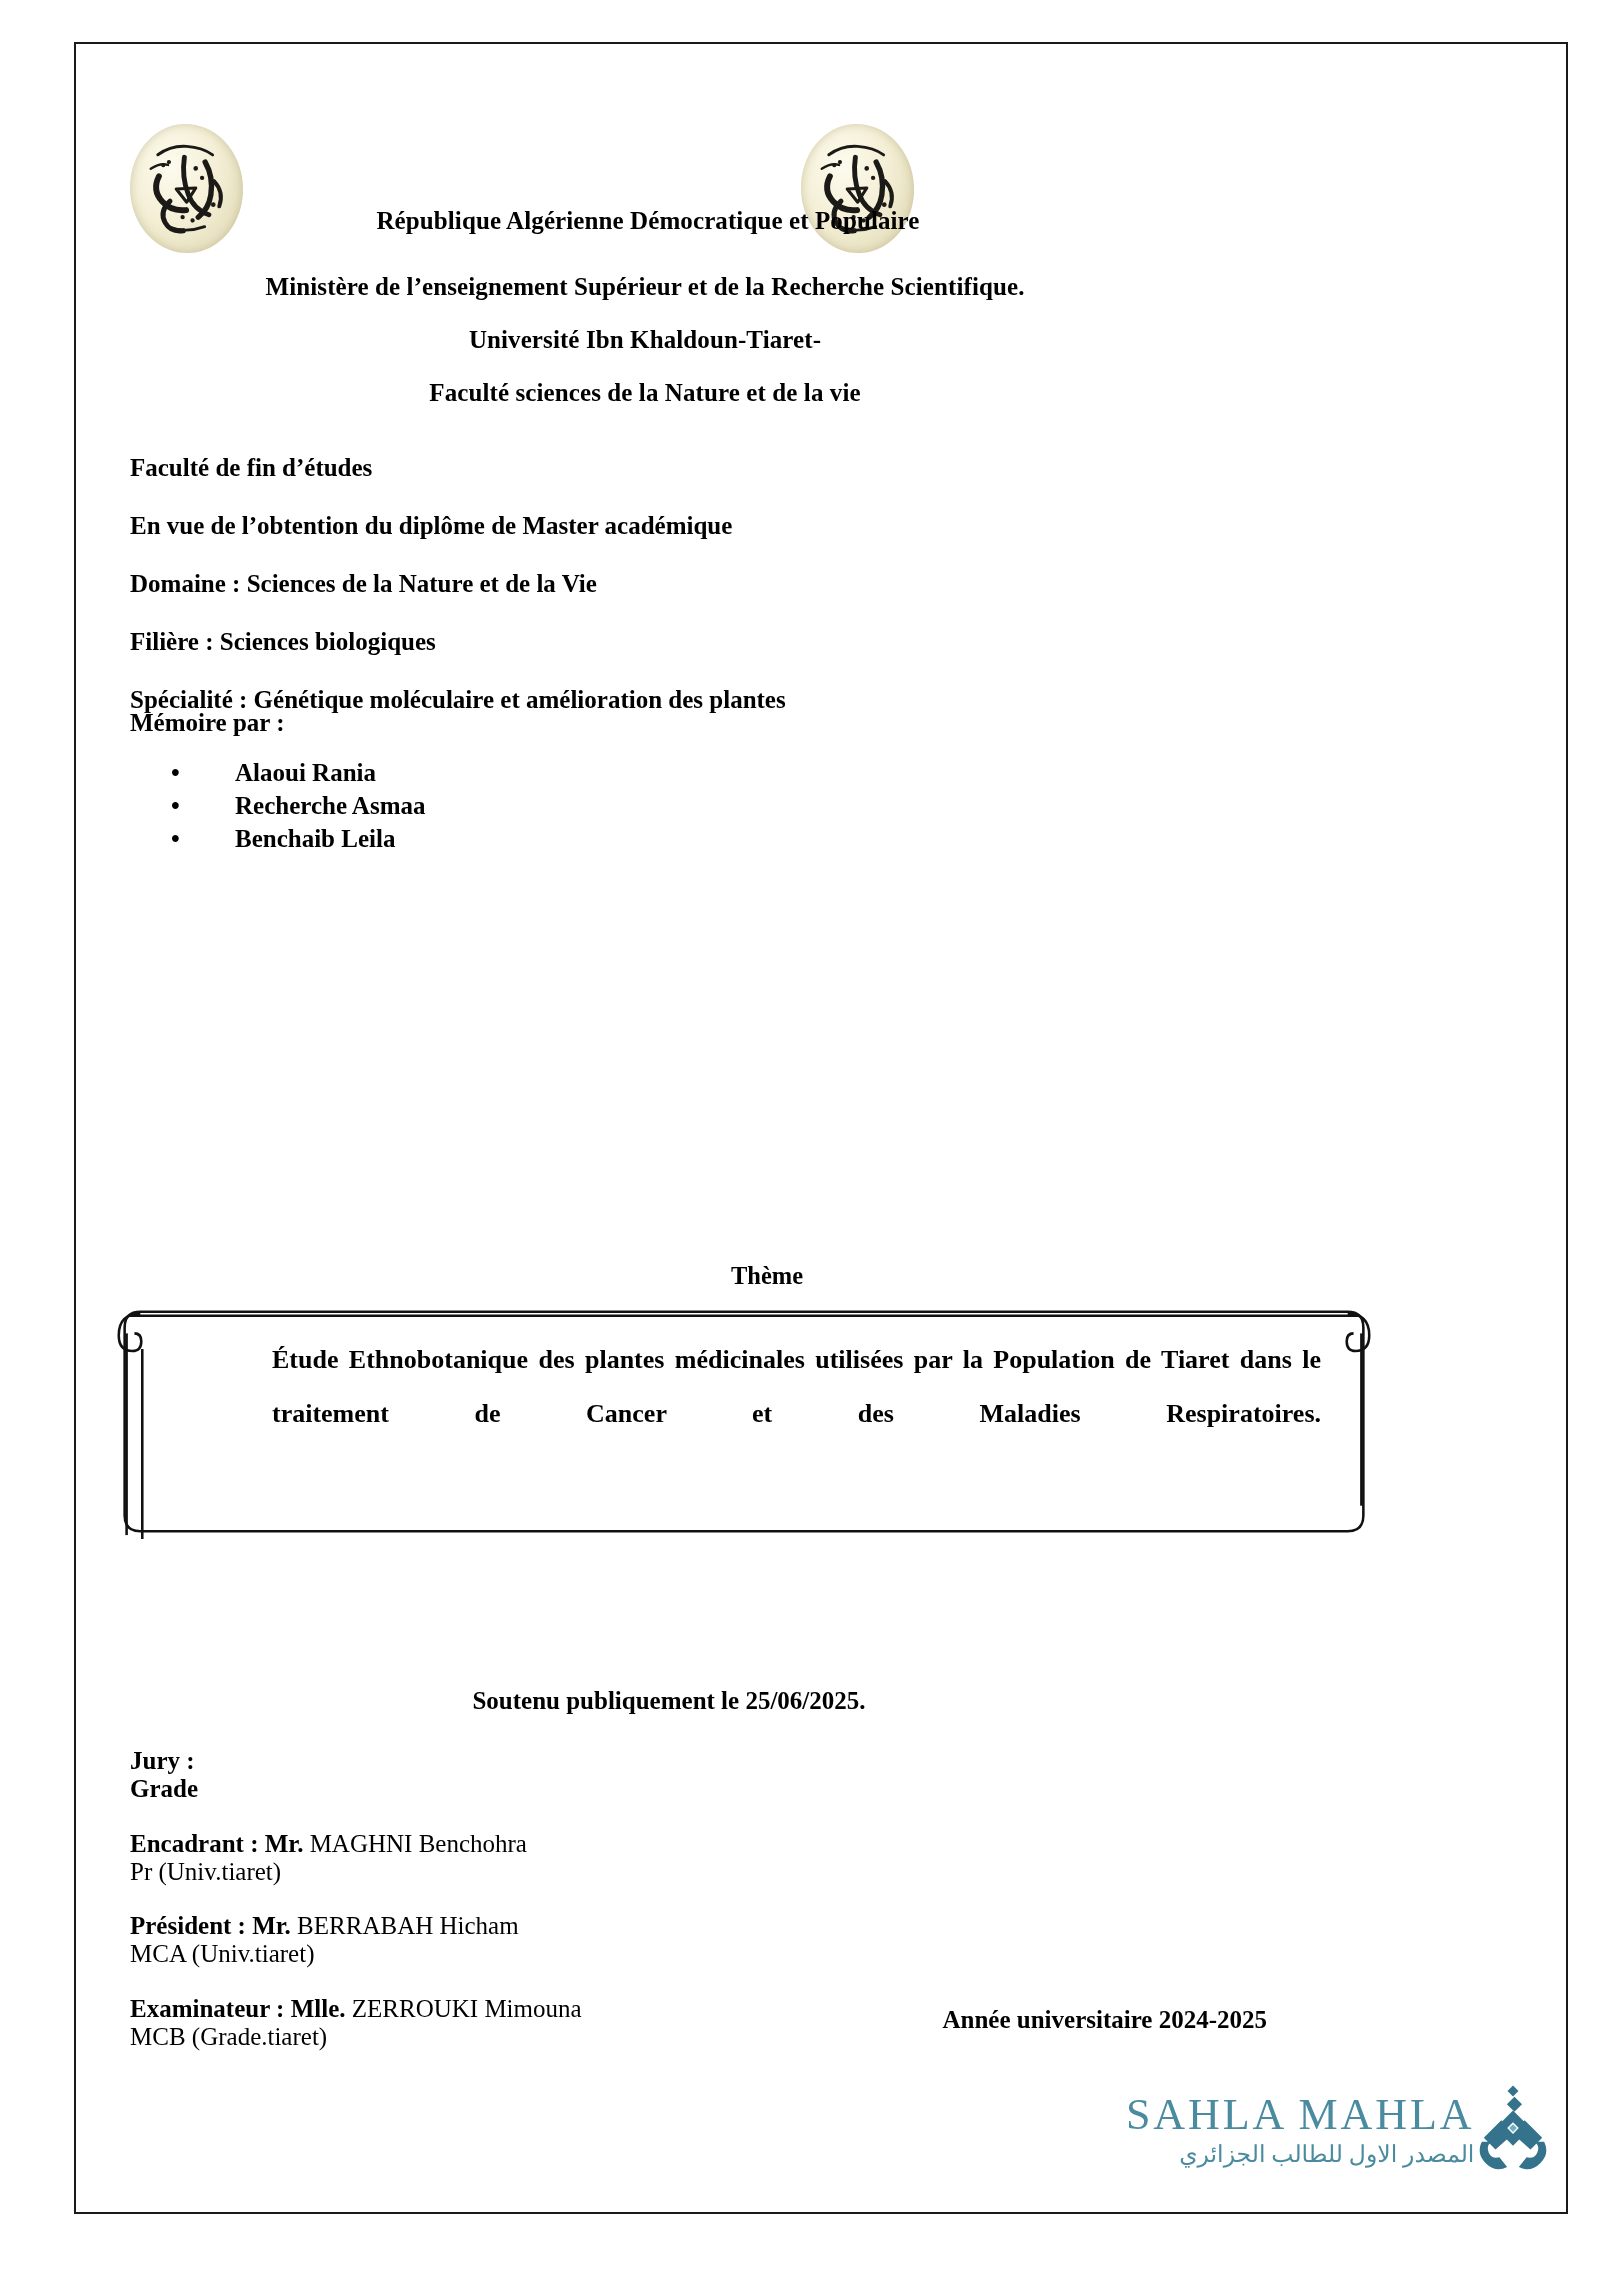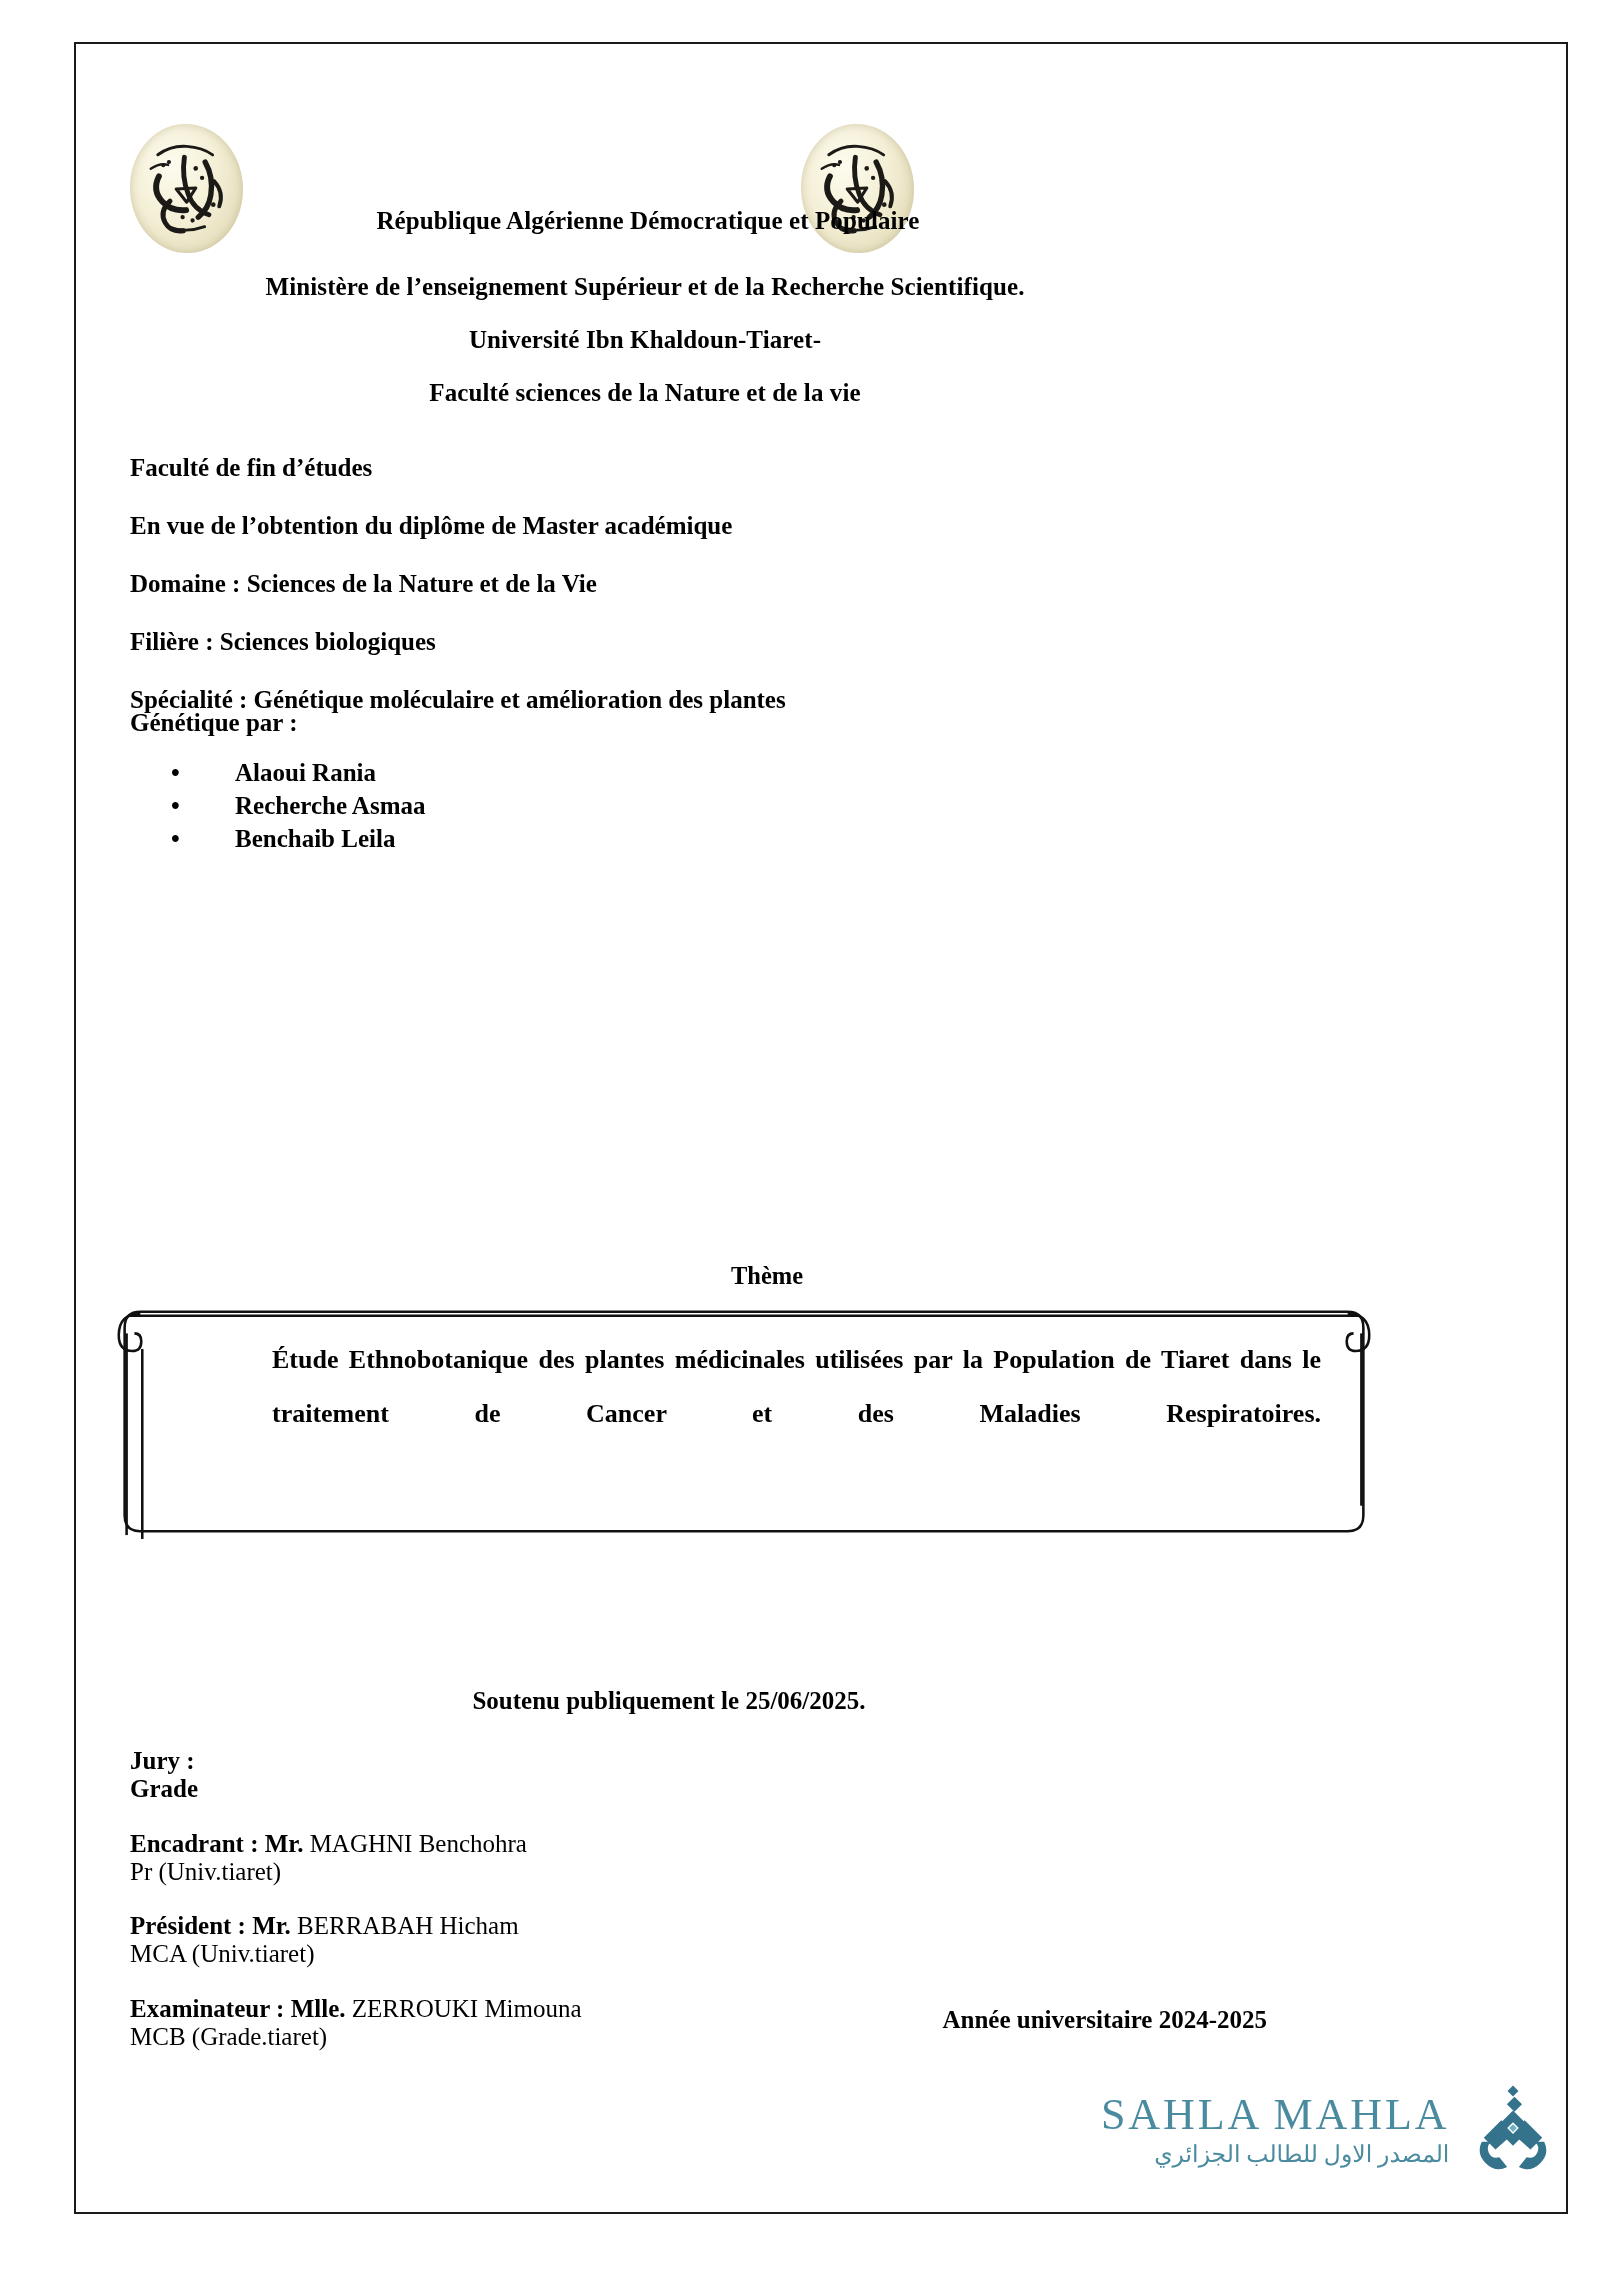--- a/index.html
+++ b/index.html
@@ -185,21 +185,21 @@
     font-size: 25px;
   }
 
   
   .watermark {
     position: absolute;
     right: 17.6px;
     bottom: 35px;
     display: flex;
     align-items: center;
-    gap: 27px;
+    gap: 2px;
   }
   .wm-text { text-align: right; }
   .wm-title {
     font-family: "Liberation Serif", "DejaVu Serif", serif;
     font-size: 44px;
     letter-spacing: 2.9px;
     color: #4a8ba0;
     line-height: 1;
     white-space: nowrap;
   }
@@ -279,21 +279,21 @@
 
     <div class="info-block">
       <p class="info-line">Faculté de fin d’études</p>
       <p class="info-line">En vue de l’obtention du diplôme de Master académique</p>
       <p class="info-line">Domaine : Sciences de la Nature et de la Vie</p>
       <p class="info-line">Filière : Sciences biologiques</p>
       <p class="info-line">Spécialité : Génétique moléculaire et amélioration des plantes</p>
     </div>
 
     <div class="presented">
-      <div class="presented-title">Génétique par :</div>
+      <div class="presented-title">Mémoire par :</div>
       <ul class="authors">
         <li>
           <span class="bullet">•</span><span>Alaoui Rania</span>
         </li>
         <li>
           <span class="bullet">•</span><span>Recherche Asmaa</span>
         </li>
         <li>
           <span class="bullet">•</span><span>Benchaib Leila</span>
         </li>

